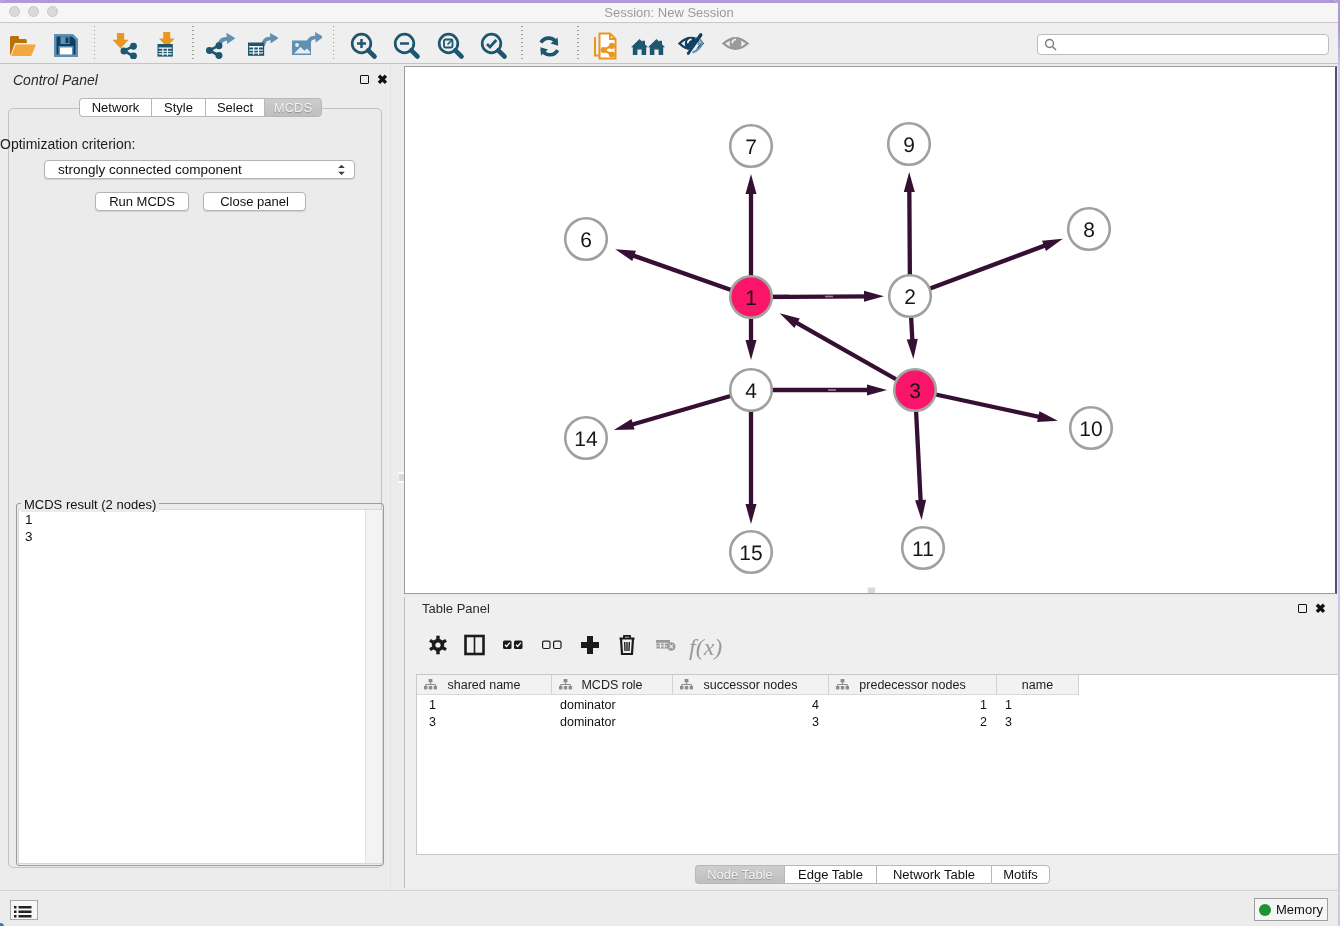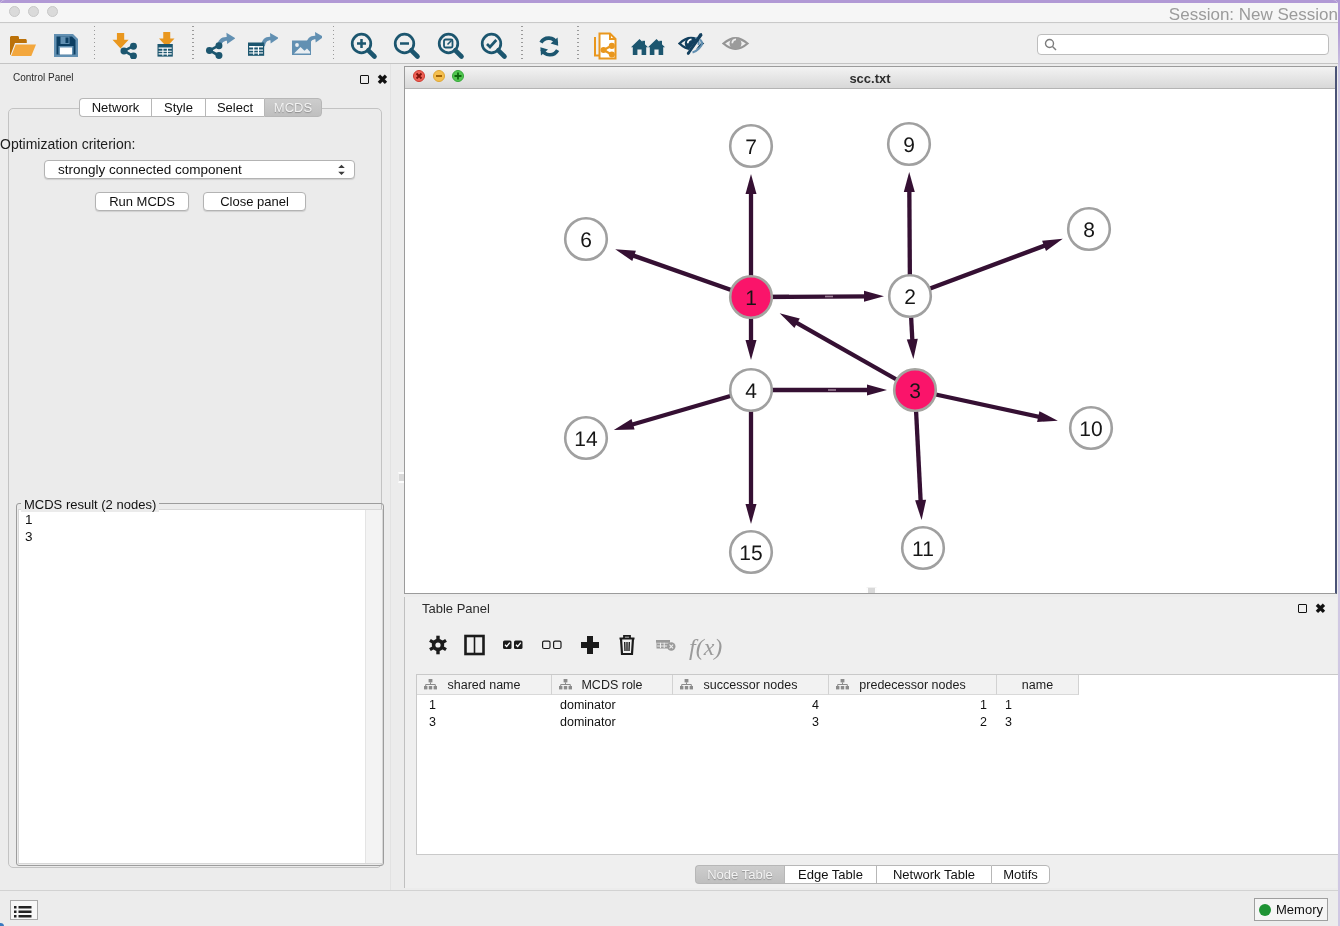--- a/index.html
+++ b/index.html
@@ -4,29 +4,29 @@
 <style>
 * { margin:0; padding:0; box-sizing:border-box; }
 html,body { width:1340px; height:926px; overflow:hidden; }
 body { background:linear-gradient(180deg,#b199d5 0px,#b199d5 30px,#d0c7e3 70px,#d0c7e3 100%); font-family:"Liberation Sans", sans-serif; position:relative; }
 #win { position:absolute; left:0; top:0; width:1338px; height:926px; background:#ececec; border-radius:5px 5px 0 0; overflow:hidden; }
 
 #titlebar { position:absolute; left:0; top:0; width:100%; height:23px; background:#f6f6f6; border-bottom:1px solid #c9c9c9; }
 #pstrip { position:absolute; left:0; top:0; width:100%; height:2.5px; background:#b199d5; z-index:60; }
 .tl { position:absolute; top:5.5px; width:11px; height:11px; border-radius:50%; background:#dadada; border:1px solid #c8c8c8; }
 #titlebar .t1{left:8.5px} #titlebar .t2{left:27.5px} #titlebar .t3{left:47px}
-#wtitle { position:absolute; top:5px; width:100%; text-align:right; font-size:17px; color:#9b9b9b; }
+#wtitle { position:absolute; top:5px; width:100%; text-align:center; font-size:13px; color:#9b9b9b; }
 
 #toolbar { position:absolute; left:0; top:24px; width:100%; height:39.5px; background:#efefef; border-bottom:1px solid #c4c4c4; }
 .tbi { position:absolute; top:6.5px; }
 .tsep { position:absolute; top:2px; width:1.5px; height:33px; background-image:repeating-linear-gradient(to bottom,#9a9a9a 0 1.5px,transparent 1.5px 4px); }
 #searchbox { position:absolute; left:1037px; top:10px; width:292px; height:21px; background:#fff; border:1px solid #bdbdbd; border-radius:4px; }
 
 #cpanel { position:absolute; left:0; top:64px; width:391px; height:826px; background:#ececec; border-right:1px solid #e2e2e2; }
-#cpanel .hdr { position:absolute; left:13px; top:8px; font-size:10px; color:#2b2b2b; }
+#cpanel .hdr { position:absolute; left:13px; top:8px; font-size:14px; color:#2b2b2b;font-style:italic; }
 .winbtns { position:absolute; }
 .fbtn { display:inline-block; width:9px; height:9px; border:1.5px solid #111; border-radius:1px; vertical-align:middle; }
 .xbtn { font-size:13px; font-weight:bold; color:#111; vertical-align:middle; margin-left:8px; }
 
 .seg { position:absolute; display:flex; height:19px; font-size:13px; }
 .seg .tab { background:#fff; border:1px solid #b7b7b7; border-right:none; padding:0; display:flex; align-items:center; justify-content:center; color:#111; }
 .seg .tab:first-child { border-radius:4px 0 0 4px; }
 .seg .tab:last-child { border-radius:0 4px 4px 0; border-right:1px solid #b7b7b7; }
 .seg .sel { background:linear-gradient(#cdcdcd,#bfbfbf); color:#f3f3f3; text-shadow:0 1px 1px rgba(120,120,120,.7); }
 #cptabs { left:79px; top:34px; }
@@ -254,38 +254,20 @@
     <div id="mgroup">
       <div class="gborder"></div>
       <div class="glabel">MCDS result (2 nodes)</div>
       <div class="white">
           <div class="sbar"></div>
           <div class="mtext">1<br>3</div>
         </div>
     </div>
   </div>
   <div id="netframe">
-    <div id="nettitle">
-      <div class="mbtn" style="left:8px; background:#ee6156; border:1px solid #ce3a30;">
-          <svg width="10" height="10" viewBox="0 0 10 10" style="position:absolute;left:0;top:0">
-            <path d="M2.5 2.5 L7.5 7.5 M7.5 2.5 L2.5 7.5" stroke="#7e120b" stroke-width="1.8"></path>
-          </svg>
-        </div>
-      <div class="mbtn" style="left:27.5px; background:#f5bf4f; border:1px solid #deA736;">
-          <svg width="10" height="10" viewBox="0 0 10 10" style="position:absolute;left:0;top:0">
-            <path d="M2 5 L8 5" stroke="#985a00" stroke-width="1.8"></path>
-          </svg>
-        </div>
-      <div class="mbtn" style="left:47px; background:#51c64f; border:1px solid #35a83a;">
-          <svg width="10" height="10" viewBox="0 0 10 10" style="position:absolute;left:0;top:0">
-            <path d="M5 1.5 L5 8.5 M1.5 5 L8.5 5" stroke="#0e650e" stroke-width="1.8"></path>
-          </svg>
-        </div>
-      <div class="txt">scc.txt</div>
-    </div>
     <svg id="netsvg" width="930" height="504" viewBox="0 0 930 504">
         <g stroke="#351033" stroke-width="4.3">
 <line x1="345" y1="209" x2="345.0" y2="100.0"></line>
 <line x1="345" y1="209" x2="222.5" y2="165.9"></line>
 <line x1="345" y1="209" x2="464.0" y2="208.3"></line>
 <line x1="345" y1="209" x2="345.0" y2="258.0"></line>
 <line x1="504" y1="208" x2="503.3" y2="98.0"></line>
 <line x1="504" y1="208" x2="643.7" y2="155.7"></line>
 <line x1="504" y1="208" x2="506.6" y2="257.1"></line>
 <line x1="509" y1="302" x2="385.9" y2="232.2"></line>

